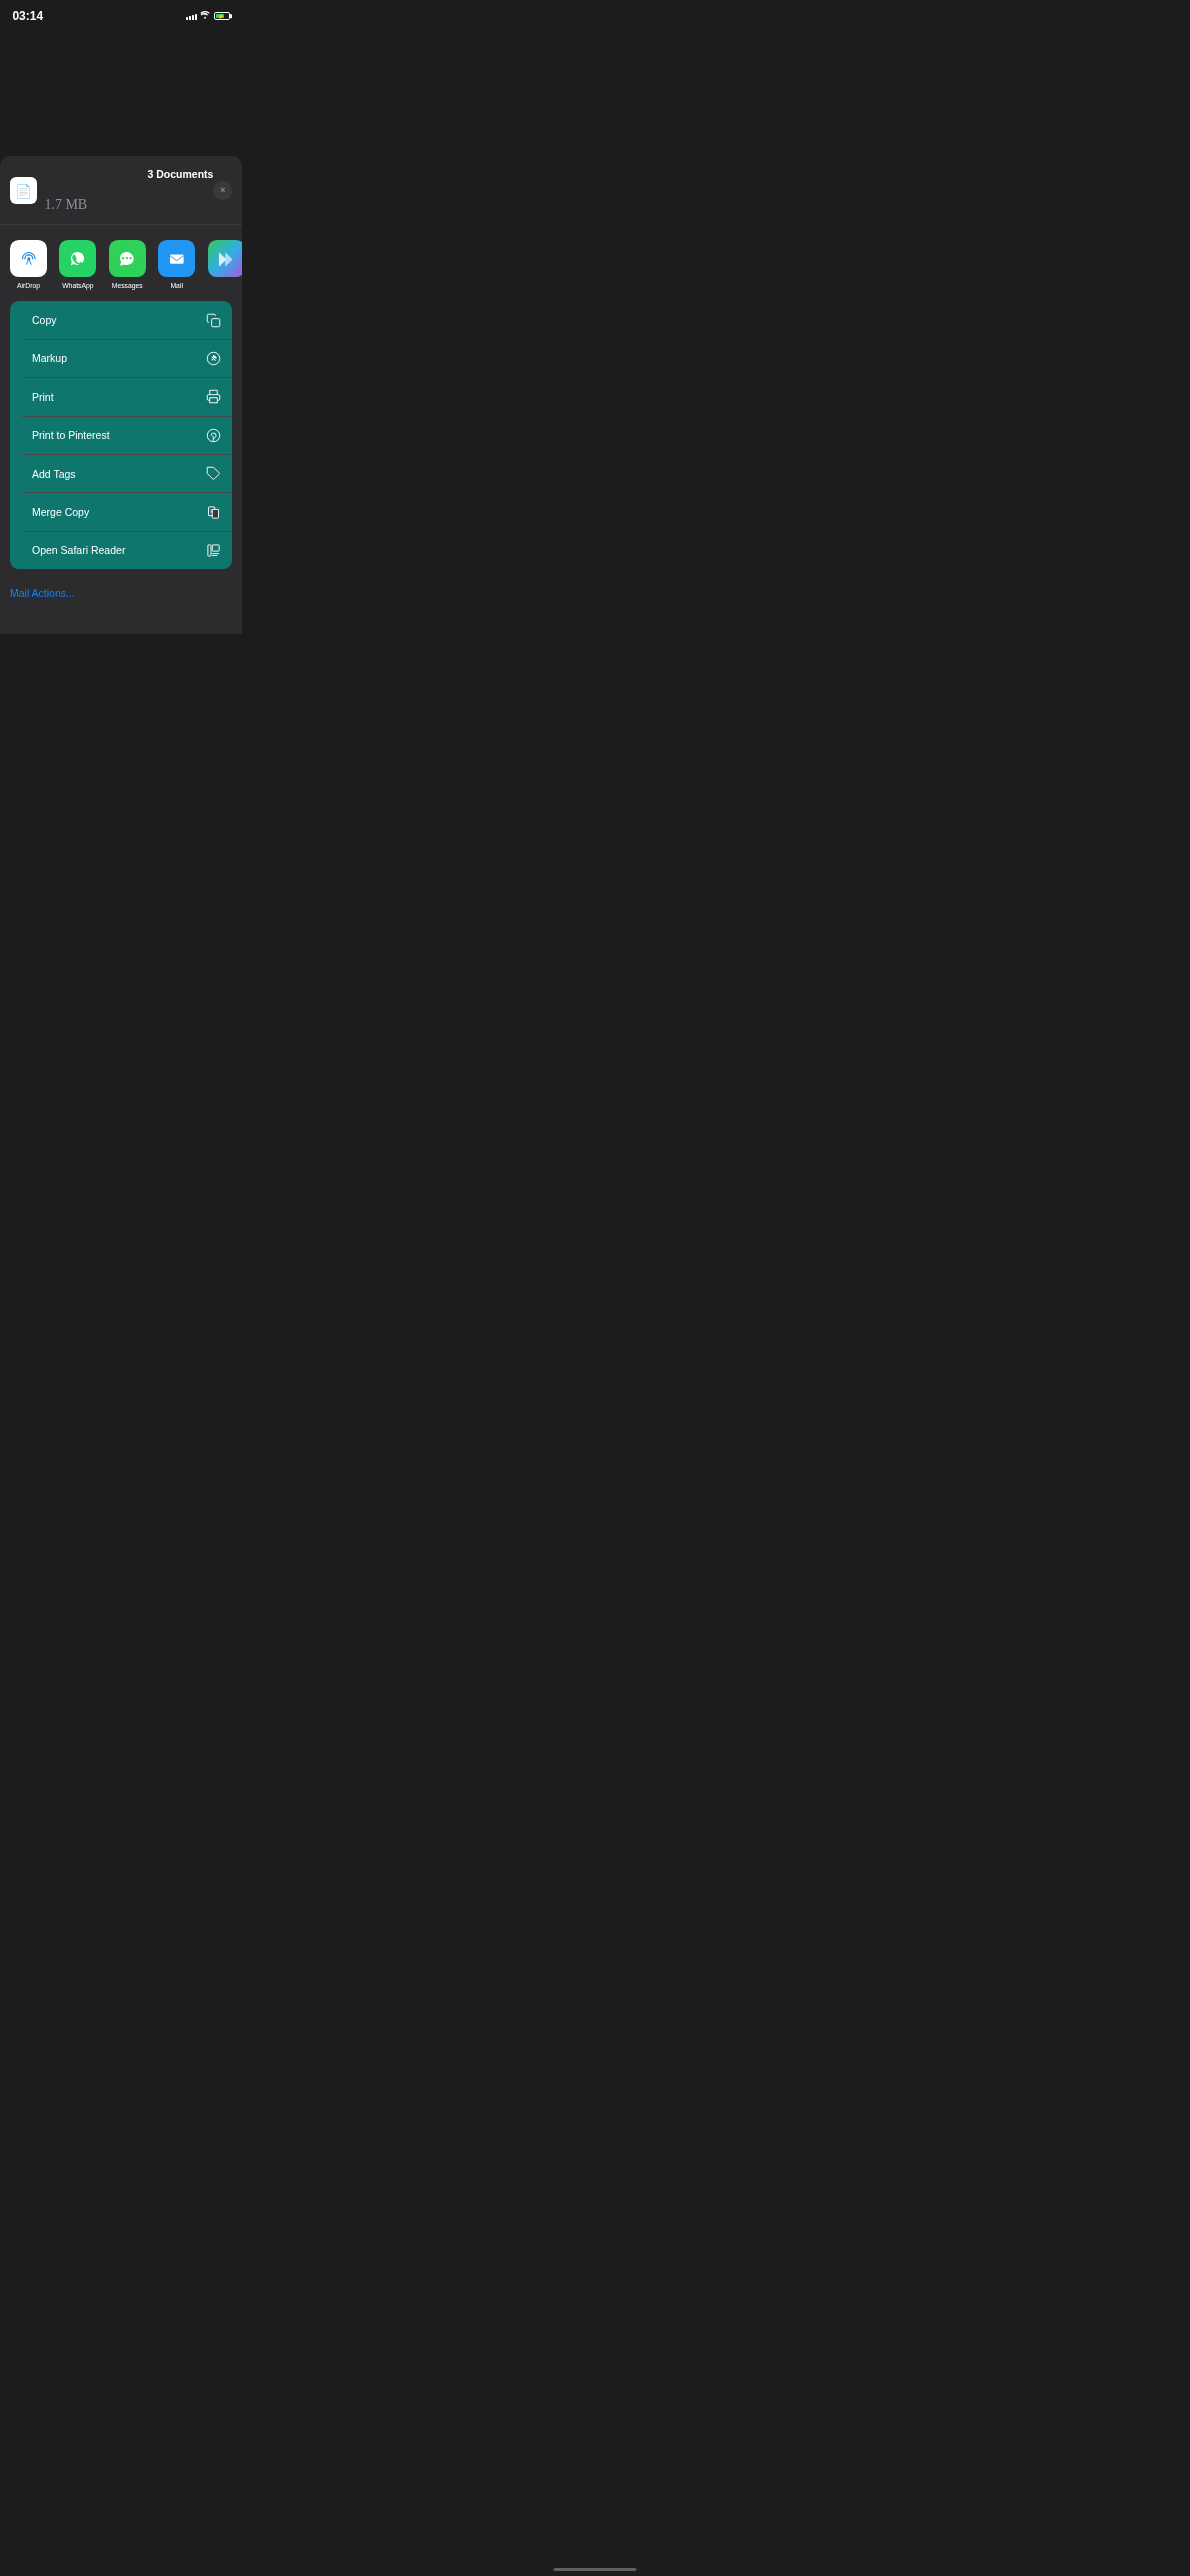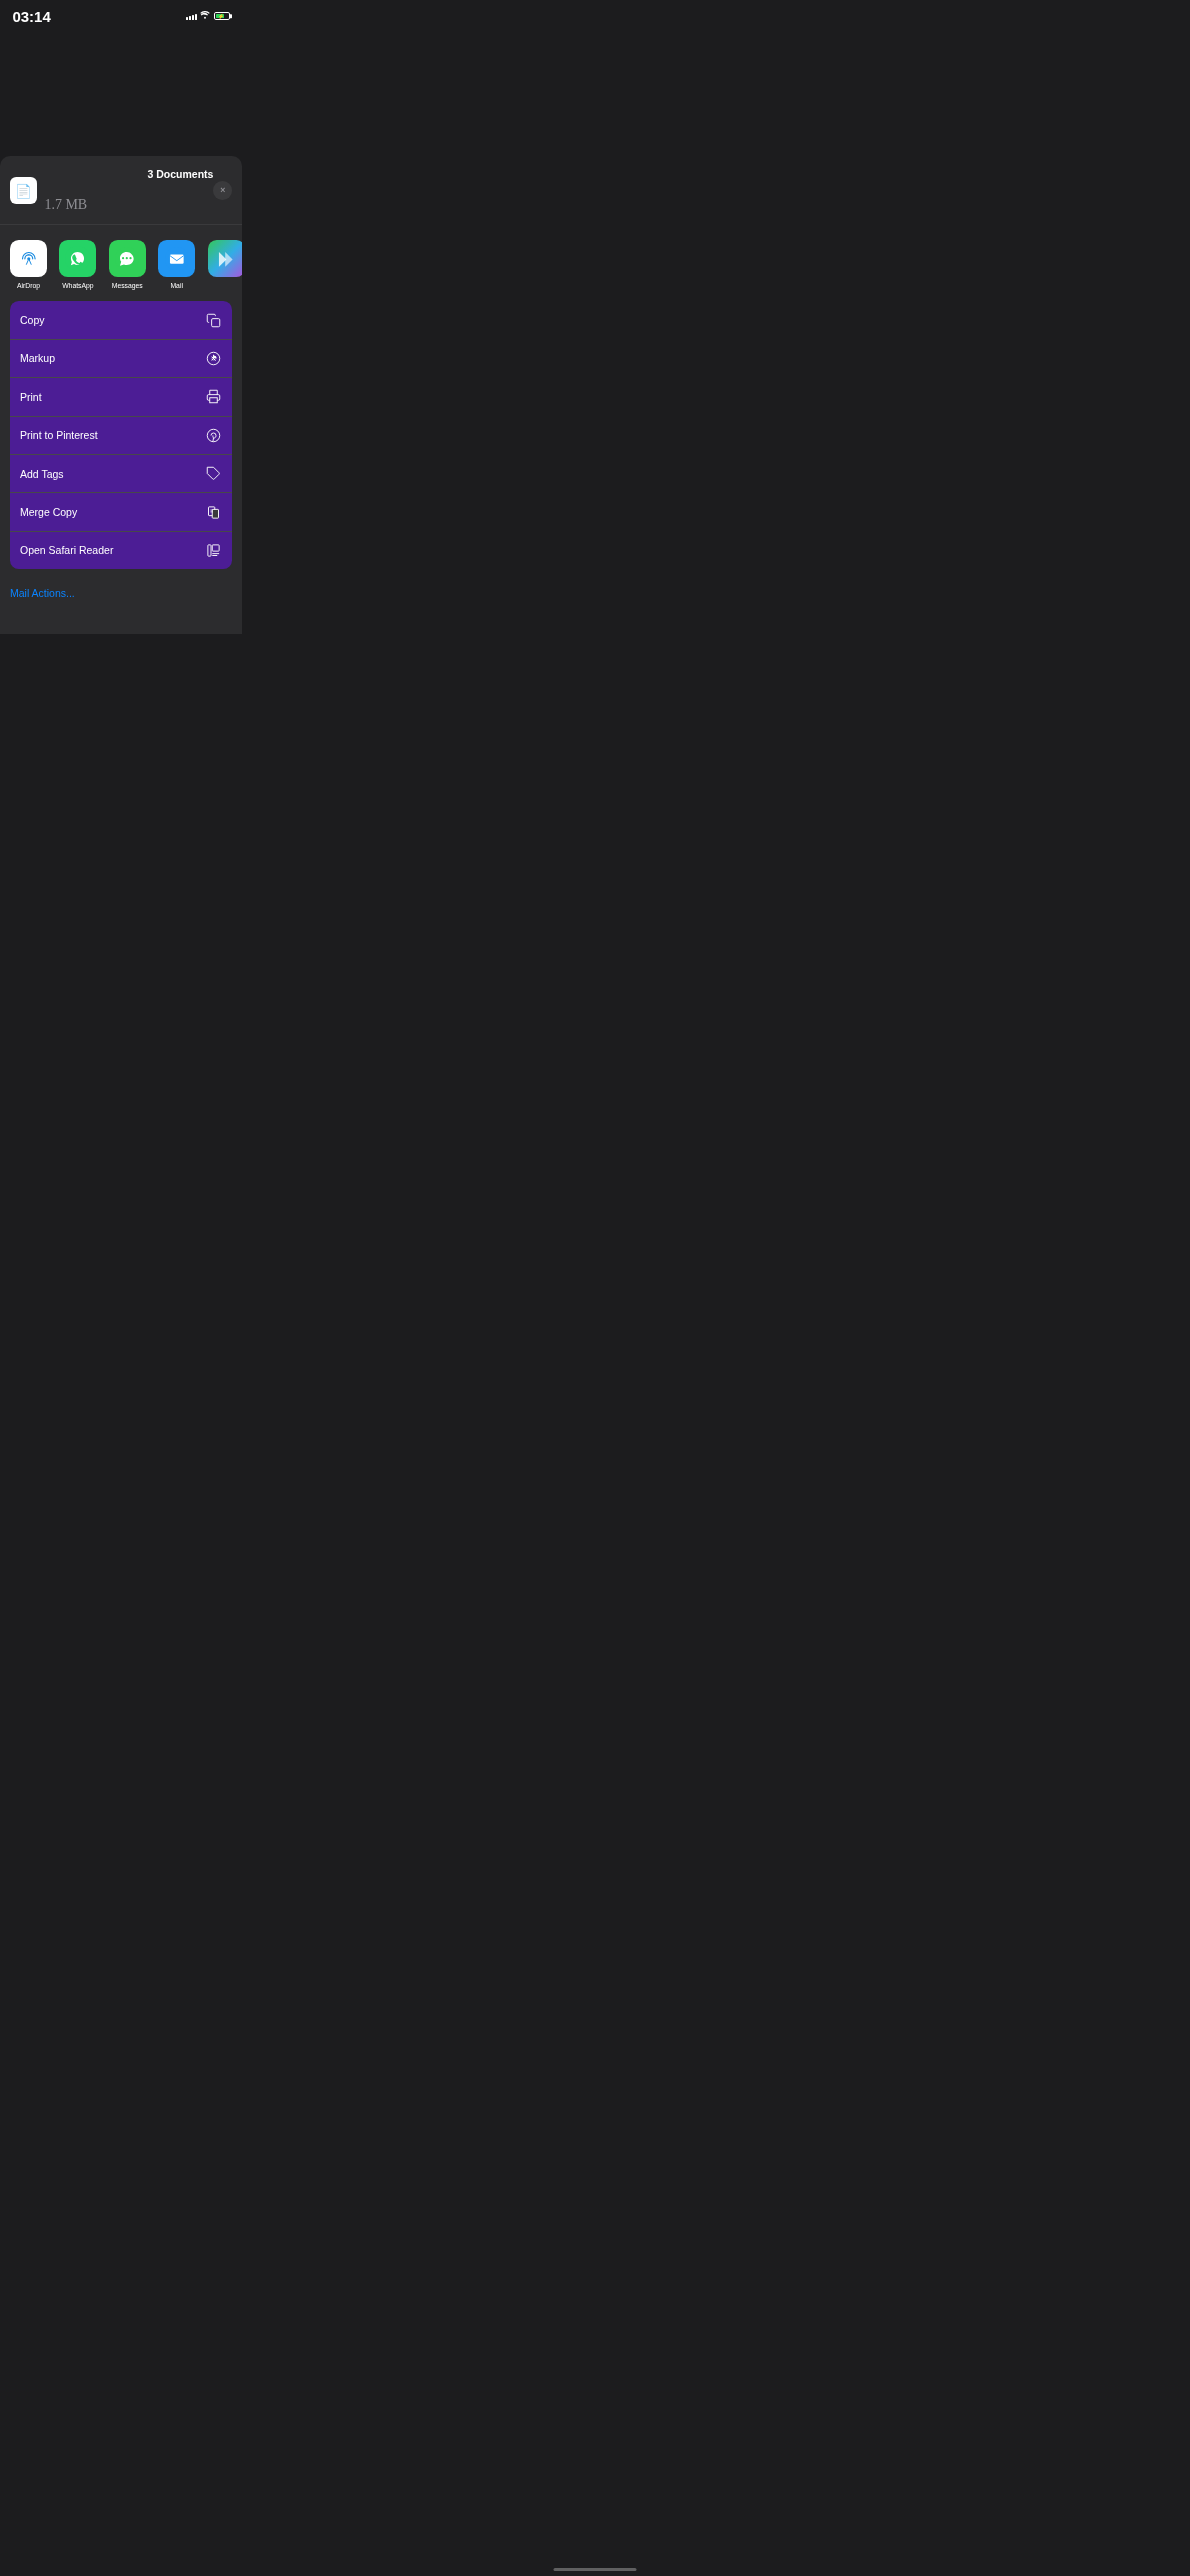--- a/index.html
+++ b/index.html
@@ -17,21 +17,21 @@
     
     .status-bar {
       display: flex;
       justify-content: space-between;
       align-items: center;
       padding: 8.7px 12.4px 3.7px 12.4px;
       height: 27px;
     }
 
     .status-time {
-      font-size: 15px;
+      font-size: 12px;
       font-weight: 600;
       color: #ffffff;
     }
 
     .status-icons {
       display: flex;
       align-items: center;
       gap: 3.7px;
     }
 
@@ -227,24 +227,25 @@
       background: #30d158;
     }
 
     
     .mail-bg {
       background: #2196f3;
     }
 
     
     .actions-group {
-      background: #4c1d95;
+      background: #0f766e;
       border-radius: 8.7px;
       margin: 0 10px 7.4px 10px;
       overflow: hidden;
+      padding-left: 12px;
     }
 
     .action-item {
       display: flex;
       align-items: center;
       justify-content: space-between;
       padding: 10px 10px;
       cursor: pointer;
       border-bottom: 0.6px solid #48484a;
       min-height: 36px;

